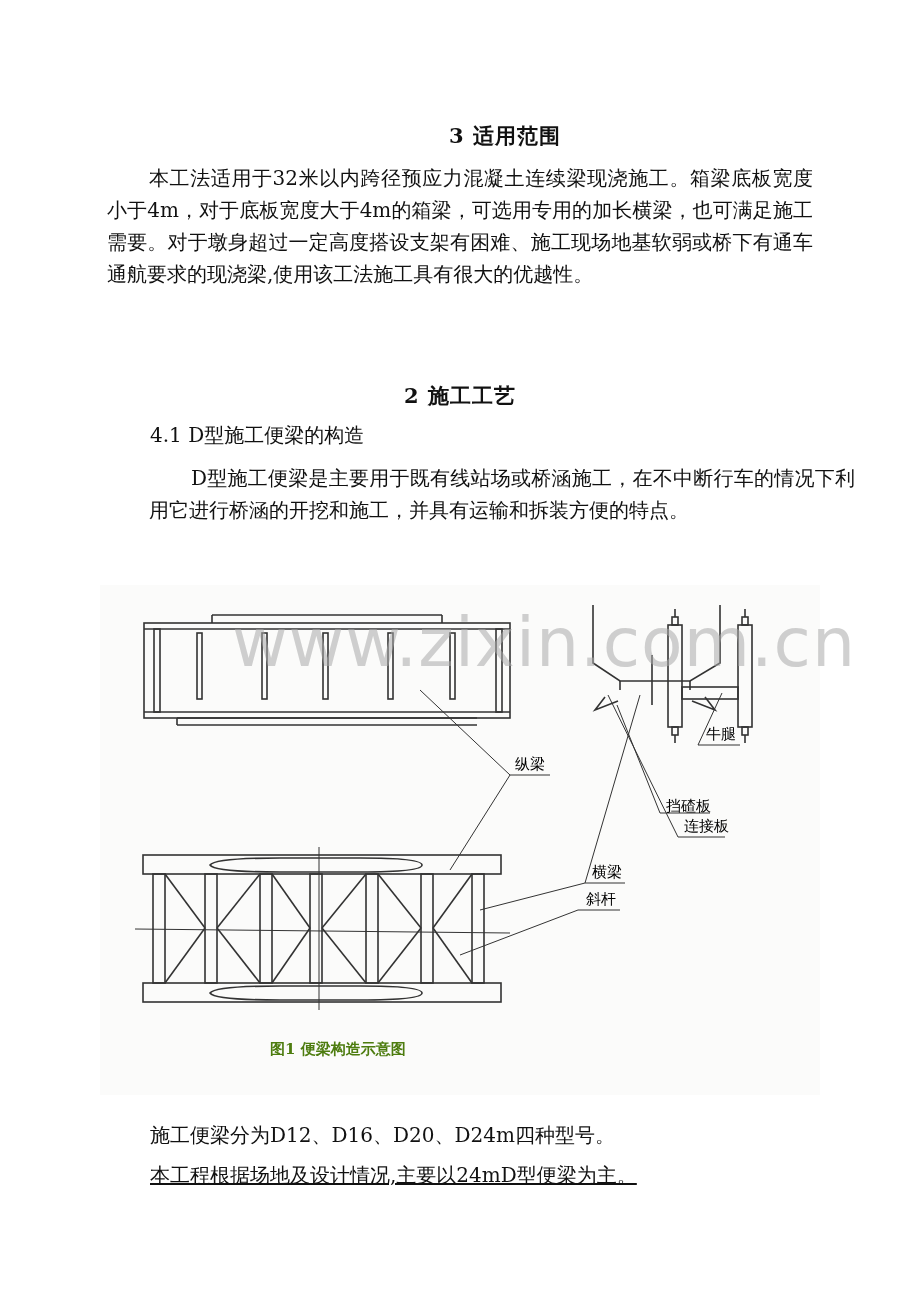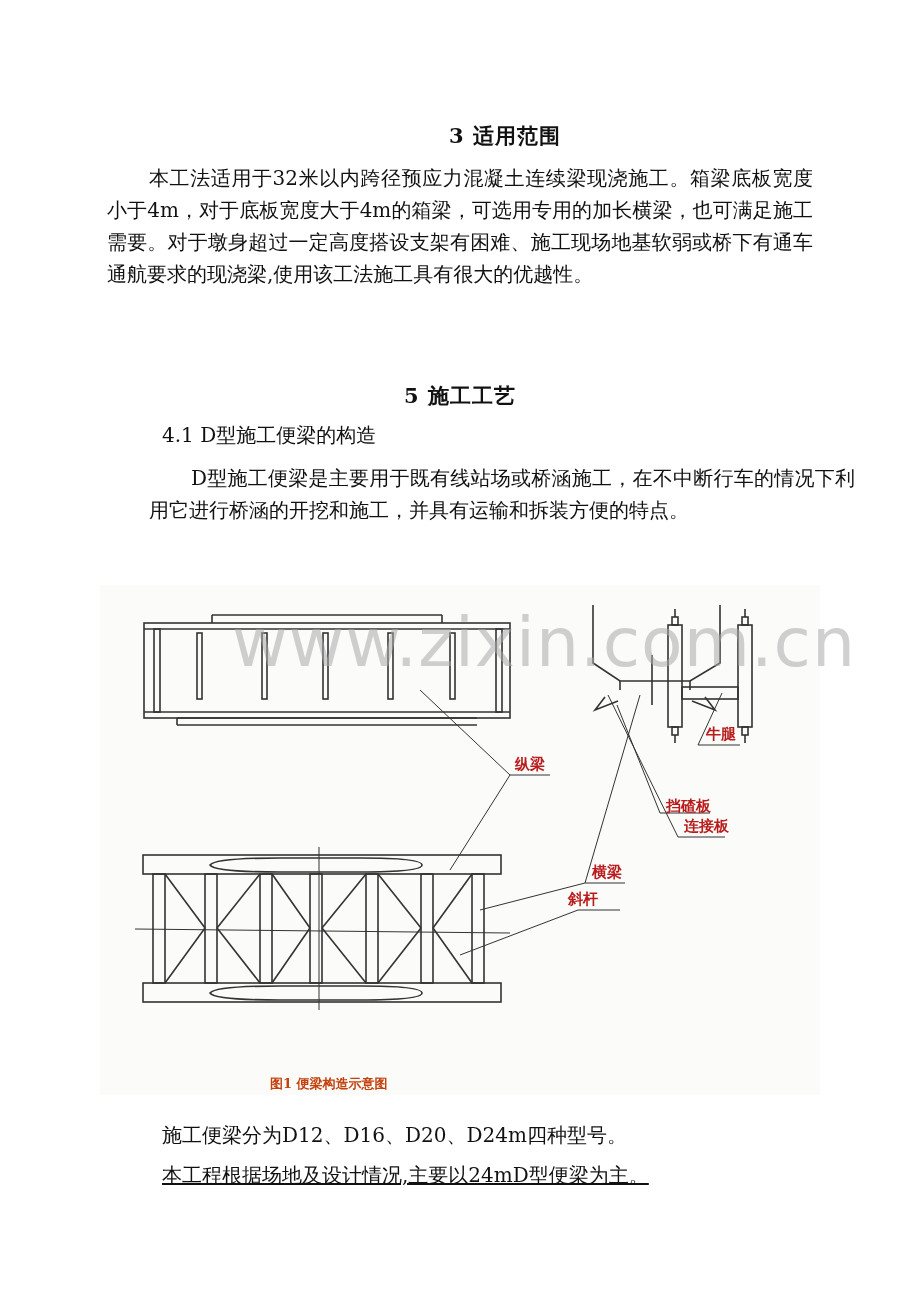--- a/index.html
+++ b/index.html
@@ -3,36 +3,36 @@
 <meta charset="utf-8">
 <style>
   html, body { margin: 0; padding: 0; background: #ffffff; }
   body { width: 920px; height: 1302px; position: relative; overflow: hidden;
          font-family: "DejaVu Serif", "Liberation Serif", serif; color: #111; }
   .heading { position: absolute; left: 0; width: 920px; text-align: center;
              font-size: 21px; font-weight: bold; letter-spacing: 1px; }
   .para { position: absolute; left: 107px; width: 706px; font-size: 20px;
           line-height: 32px; text-align: justify; text-align-last: left; }
   .para.indent { text-indent: 42px; }
-  .line { position: absolute; left: 162px; font-size: 20px; white-space: nowrap; }
+  .line { position: absolute; left: 150px; font-size: 20px; white-space: nowrap; }
   .figure { position: absolute; left: 100px; top: 585px; width: 720px; height: 510px;
             background: #fbfbfa; }
   .figure svg { position: absolute; left: 0; top: 0; }
   .watermark { position: absolute; left: 232px; top: 603px; font-family: "DejaVu Sans", sans-serif;
                font-size: 68px; color: rgba(170,170,170,0.55); letter-spacing: 1px; white-space: nowrap; }
-  .lbl { position: absolute; font-size: 15px; font-weight: bold; color: #b91c1c; white-space: nowrap; text-align: right; }
-  .caption { position: absolute; left: 270px; top: 1075px; font-size: 13px; font-weight: bold; color: #c2410c; }
+  .lbl { position: absolute; font-size: 15px; font-weight: normal; color: #000000; white-space: nowrap; text-align: right; }
+  .caption { position: absolute; left: 270px; top: 1040px; font-size: 15px; font-weight: bold; color: #4d7c0f; }
 </style>
 </head>
 <body>
 
 <div class="heading" style="top:122px;padding-left:45px;">3 适用范围</div>
 <div class="para indent" style="top:162px;">本工法适用于32米以内跨径预应力混凝土连续梁现浇施工。箱梁底板宽度小于4m，对于底板宽度大于4m的箱梁，可选用专用的加长横梁，也可满足施工需要。对于墩身超过一定高度搭设支架有困难、施工现场地基软弱或桥下有通车通航要求的现浇梁,使用该工法施工具有很大的优越性。</div>
 
-<div class="heading" style="top:382px;">5 施工工艺</div>
+<div class="heading" style="top:382px;">2 施工工艺</div>
 <div class="line" style="top:422px;">4.1 D型施工便梁的构造</div>
 <div class="para indent" style="top:462px;margin-left:42px;">D型施工便梁是主要用于既有线站场或桥涵施工，在不中断行车的情况下利用它进行桥涵的开挖和施工，并具有运输和拆装方便的特点。</div>
 
 <div class="figure">
   <svg width="720" height="510" viewBox="0 0 720 510">
     <g stroke="#333" stroke-width="1.6" fill="none">
 
       <g>
         <rect x="44" y="38" width="366" height="95"></rect>
         <line x1="112" y1="30" x2="342" y2="30"></line>
@@ -116,19 +116,19 @@
         <line x1="478" y1="325" x2="520" y2="325"></line>
         <line x1="478" y1="325" x2="360" y2="370"></line>
       </g>
     </g>
   </svg>
   <div class="lbl" style="left:415px;top:170px;">纵梁</div>
   <div class="lbl" style="left:606px;top:140px;">牛腿</div>
   <div class="lbl" style="left:566px;top:212px;">挡碴板</div>
   <div class="lbl" style="left:584px;top:232px;">连接板</div>
   <div class="lbl" style="left:492px;top:278px;">横梁</div>
-  <div class="lbl" style="left:468px;top:305px;">斜杆</div>
+  <div class="lbl" style="left:486px;top:305px;">斜杆</div>
 </div>
 <div class="watermark">www.zixin.com.cn</div>
 <div class="caption">图1  便梁构造示意图</div>
 
 <div class="line" style="top:1122px;">施工便梁分为D12、D16、D20、D24m四种型号。</div>
 <div class="line" style="top:1162px;text-decoration:underline;">本工程根据场地及设计情况,主要以24mD型便梁为主。</div>
 
 </body></html>

